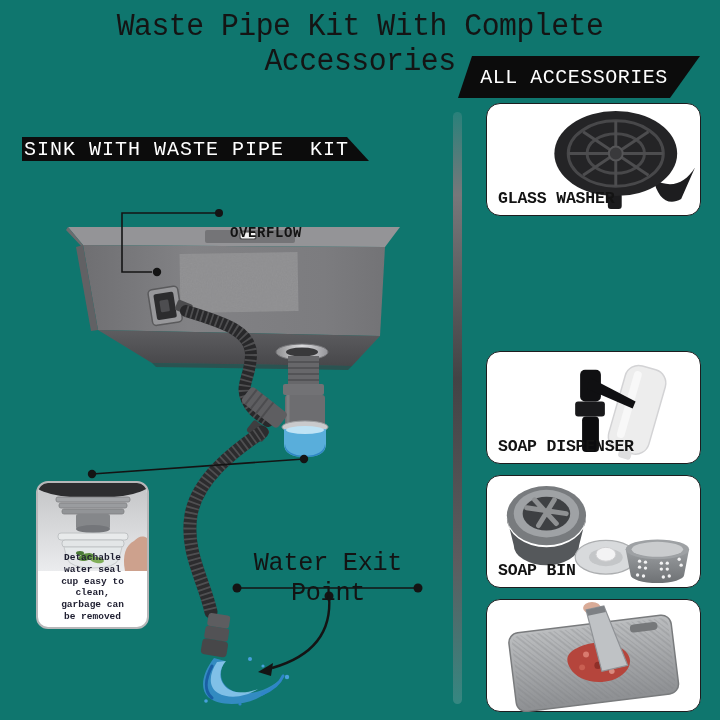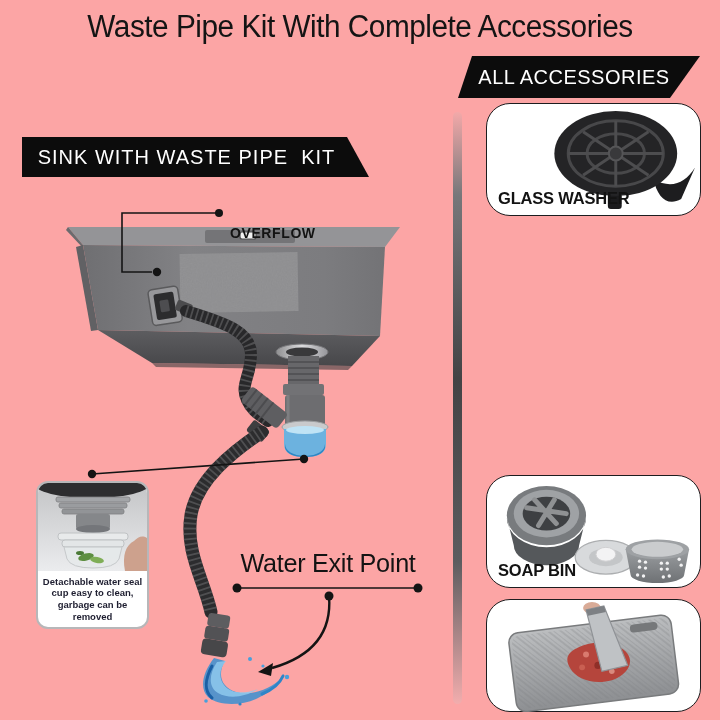--- a/index.html
+++ b/index.html
@@ -1,43 +1,43 @@
 <!DOCTYPE html>
 <html><head>
 <meta charset="utf-8">
 <style>
   html,body{margin:0;padding:0;background:#ffffff;}
-  #stage{position:relative;width:720px;height:720px;background:#fca5a5;overflow:hidden;
-         font-family:Liberation Sans, sans-serif;color:#161616;}
+  #stage{position:relative;width:720px;height:720px;background:#0f766e;overflow:hidden;
+         font-family:Liberation Mono, monospace;color:#161616;}
   .abs{position:absolute;}
   
   #title{top:9px;left:0;width:720px;text-align:center;font-size:31px;font-weight:400;
          letter-spacing:-0.5px;transform:scaleX(.96);transform-origin:center;color:#141414;}
   
   .banner{background:#0c0c0c;color:#fff;display:flex;align-items:center;justify-content:center;}
-  #sink-banner{left:22px;top:137px;width:347px;height:40px;font-size:20px;letter-spacing:1px;
+  #sink-banner{left:22px;top:137px;width:347px;height:24px;font-size:20px;letter-spacing:1px;
                clip-path:polygon(0 0, calc(100% - 22px) 0, 100% 100%, 0 100%);}
   #sink-banner span{white-space:pre;padding-right:18px;}
   #acc-banner{left:458px;top:56px;width:242px;height:42px;font-size:20px;letter-spacing:.5px;
               clip-path:polygon(14px 0, 100% 0, calc(100% - 30px) 100%, 0 100%);}
   #acc-banner span{padding-right:10px;}
   
   #divider{left:453px;top:112px;width:9px;height:592px;border-radius:5px;
            background:linear-gradient(to bottom, rgba(190,190,192,.15), #77777a 14%, #434345 45%, #5c5c5f 76%, rgba(205,205,207,.2));}
   
-  .card{left:486px;width:215px;height:113px;background:#fff;border:1.7px solid #1d1d1f;border-radius:24px;box-sizing:border-box;}
+  .card{left:486px;width:215px;height:113px;background:#fff;border:1.7px solid #1d1d1f;border-radius:14px;box-sizing:border-box;}
   .card-label{position:absolute;left:11px;bottom:7px;font-size:16.5px;font-weight:bold;letter-spacing:-.2px;color:#131313;}
   .card svg{position:absolute;inset:0;}
   
   #overflow-label{left:230px;top:205px;font-size:14px;font-weight:bold;letter-spacing:.6px;color:#131313;margin-top:20px;}
   #water-exit-label{left:234px;top:548px;width:188px;text-align:center;font-size:26px;letter-spacing:-.3px;color:#131313;transform:scaleX(.97);}
   
   #inset{left:36px;top:481px;width:113px;height:148px;background:#fff;border:2px solid #b7b7b9;
          border-radius:12px;box-sizing:border-box;overflow:hidden;}
-  #inset-caption{position:absolute;left:0;bottom:4px;width:100%;box-sizing:border-box;padding:0 3px;
+  #inset-caption{position:absolute;left:0;bottom:4px;width:100%;box-sizing:border-box;padding:0 20px;
                  text-align:center;font-size:9.5px;font-weight:bold;line-height:1.25;color:#1e1e30;}
 </style>
 </head>
 <body>
 
 <div id="stage">
 
   <div id="title" class="abs">Waste Pipe Kit With Complete Accessories</div>
 
   <div id="sink-banner" class="abs banner">
@@ -206,20 +206,36 @@
           <line x1="-33" y1="22" x2="33" y2="-22"></line>
             <line x1="0" y1="-33" x2="0" y2="33"></line>
         </g>
         <circle cx="0" cy="0" r="7" fill="#39393b" stroke="#555557" stroke-width="2"></circle>
       </g>
     </svg>
     <span class="card-label">GLASS WASHER</span>
   </div>
 
 
+  <div class="card abs" style="top:351px">
+    <svg viewBox="0 0 215 113">
+      <g transform="rotate(16 150 60)">
+        <rect x="130" y="14" width="42" height="88" rx="14" fill="#ededed" stroke="#d3d3d5" stroke-width="1.5"></rect>
+        <rect x="138" y="20" width="8" height="70" rx="4" fill="#f8f8f8"></rect>
+        <rect x="145" y="100" width="13" height="9" rx="3" fill="#dededf"></rect>
+      </g>
+      <g>
+        <rect x="94" y="18" width="21" height="32" rx="5" fill="#101012"></rect>
+        <polygon points="104,26 150,50 147,57 101,37" fill="#101012"></polygon>
+        <rect x="89" y="50" width="30" height="15" rx="3" fill="#19191b"></rect>
+        <rect x="96" y="65" width="17" height="36" rx="4" fill="#0c0c0e"></rect>
+      </g>
+    </svg>
+    <span class="card-label">SOAP DISPENSER</span>
+  </div>
 
   <div class="card abs" style="top:475px">
     <svg viewBox="0 0 215 113">
       <defs>
         <linearGradient id="bkG" x1="0" y1="0" x2="0" y2="1">
           <stop offset="0" stop-color="#9b9ea1"></stop>
             <stop offset="1" stop-color="#6e7174"></stop>
         </linearGradient>
       </defs>
       <g transform="translate(60,40)">

